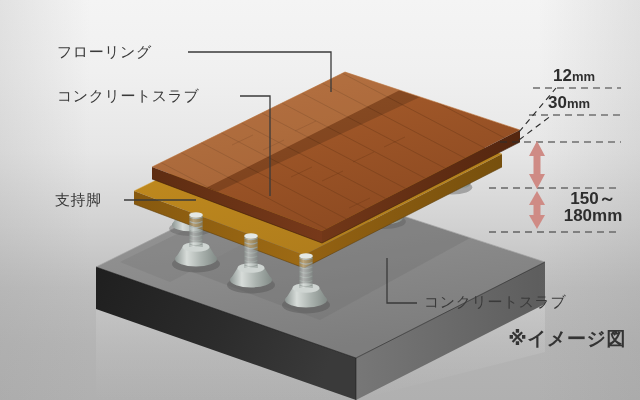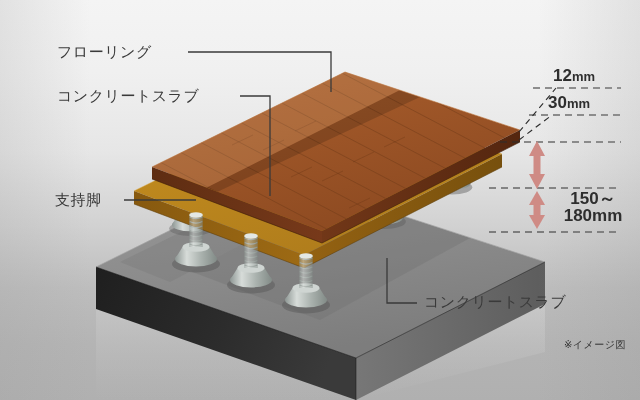--- a/index.html
+++ b/index.html
@@ -46,21 +46,21 @@
     font-weight:bold;
     white-space:nowrap;
     line-height:1.02;
     letter-spacing:0px;
   }
   .dim .u{font-size:13px;}
   .dim.two{text-align:right;}
   #note{
     position:absolute;
     right:14px;bottom:48px;
-    font-size:10px;font-weight:normal;color:#333;
+    font-size:19px;font-weight:bold;color:#333;
     letter-spacing:.5px;
   }
 </style>
 </head>
 <body>
 
 <div id="stage">
 
   <svg class="svgwrap" viewBox="0 0 640 400">
     <defs>

